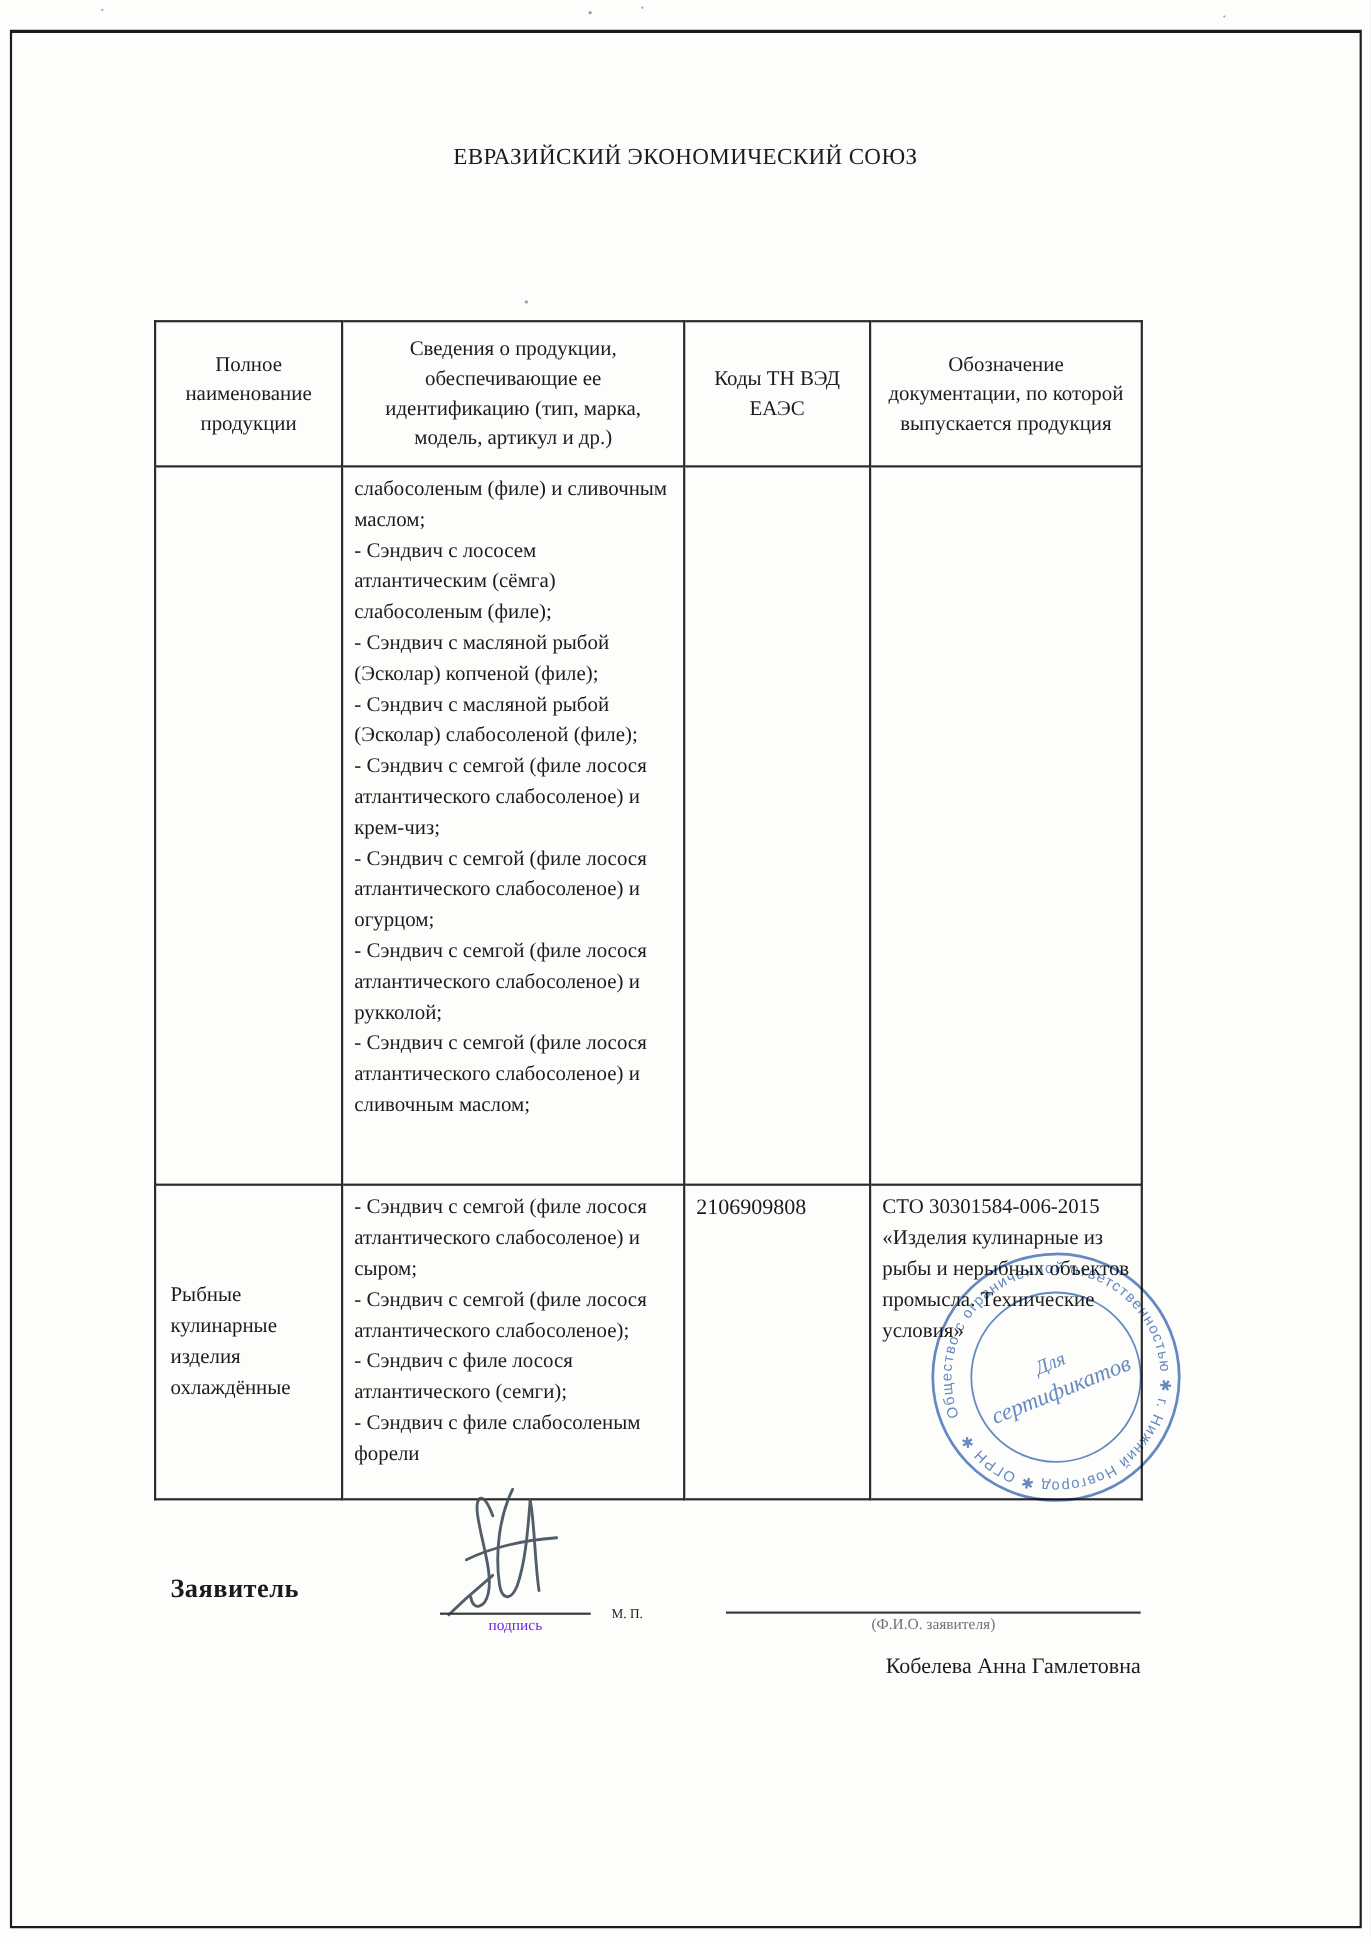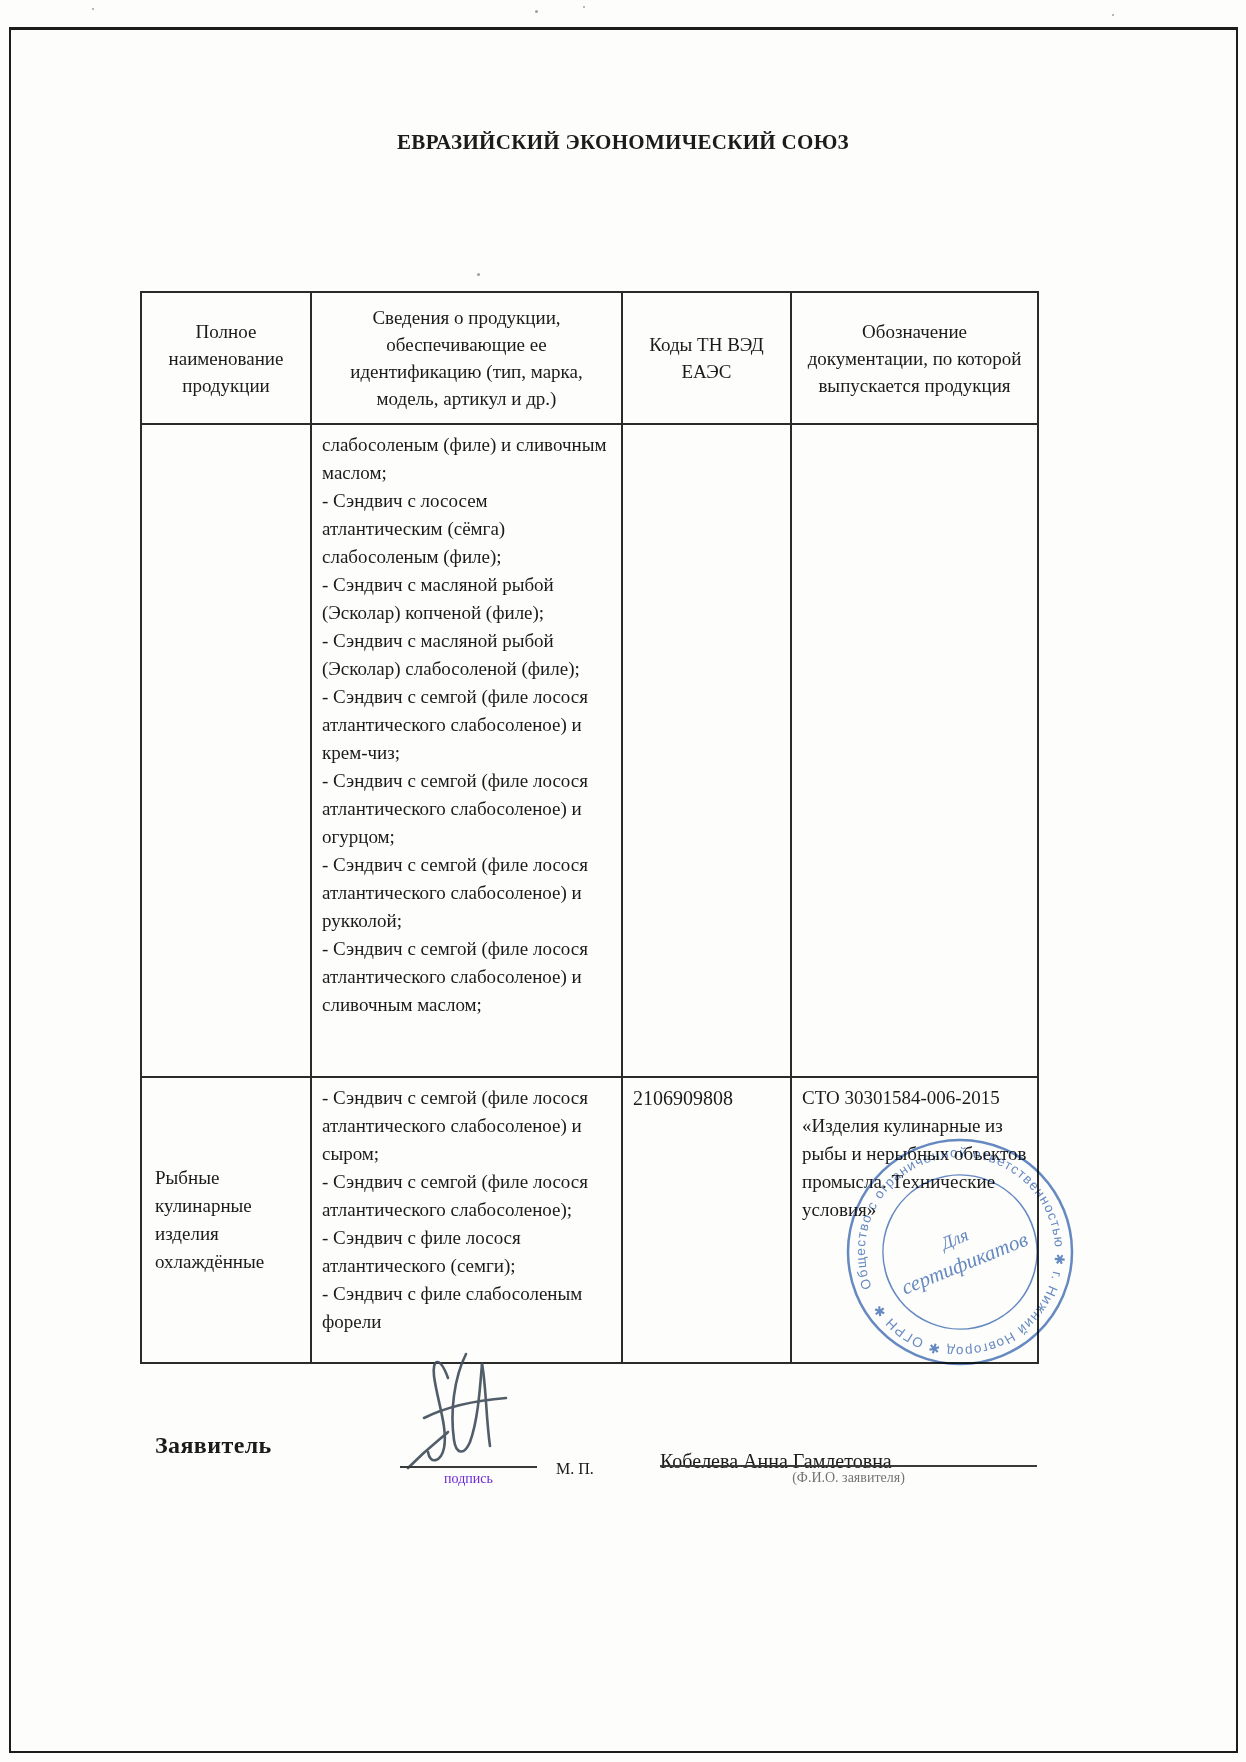--- a/index.html
+++ b/index.html
@@ -8,21 +8,21 @@
     background:#fdfdfb; overflow:hidden;
     font-family:"Liberation Serif", serif; color:#1b1b1b;
   }
   .scan-frame {
     position:absolute; left:9px; top:27px; right:8px; bottom:9px;
     border:2px solid #1c1c1c; border-top-width:3px; pointer-events:none;
   }
   .speck { position:absolute; background:#9aa0a4; border-radius:50%; }
 
   .doc-title { position:absolute; left:0; width:100%; text-align:center;
-    font-weight:bold; font-size:21px; letter-spacing:0.3px; }
+    font-weight:normal; font-size:21px; letter-spacing:0.3px; }
   .t1 { top:130px; }
   .t2 { top:176px; }
   .t3 { top:222px; }
 
   table.main {
     position:absolute; left:140px; top:291px; width:897px;
     border-collapse:collapse; table-layout:fixed;
   }
   table.main th, table.main td {
     border:2px solid #2b2b2b; font-size:19px; line-height:28px;
@@ -31,23 +31,23 @@
   table.main thead th { text-align:center; vertical-align:middle; height:118px; line-height:27px; }
   .prewrap { white-space:pre-line; }
   .cell-name { vertical-align:middle !important; padding-left:13px !important; }
   .cell-code { font-size:20px !important; }
   .row-cont { height:653px;border-radius:13px; }
   .row-main { height:286px; }
 
   .applicant-label { position:absolute; left:155px; top:1432px; font-size:24px; font-weight:bold; letter-spacing:0.4px;font-family:Liberation Serif, serif; }
   .sig-line { position:absolute; left:400px; top:1466px; width:137px; border-top:2px solid #3a3a3a; }
   .sig-caption { position:absolute; left:392px; top:1471px; width:153px; text-align:center; font-size:14px; color:#6d28d9; }
-  .mp-label { position:absolute; left:556px; top:1460px; font-size:16px; }
+  .mp-label { position:absolute; left:556px; top:1460px; font-size:12px; }
   .name-line { position:absolute; left:660px; top:1465px; width:377px; border-top:2px solid #3a3a3a; }
-  .applicant-name { position:absolute; left:660px; top:1450px; width:377px; text-align:left; font-size:20px; }
+  .applicant-name { position:absolute; left:660px; top:1504px; width:377px; text-align:right; font-size:20px; }
   .name-caption { position:absolute; left:660px; top:1470px; width:377px; text-align:center; font-size:14px; color:#737373; }
 
   .signature-svg { position:absolute; left:388px; top:1348px; width:165px; height:128px; }
   .stamp-svg { position:absolute; left:838px; top:1130px; width:244px; height:244px; opacity:0.8; mix-blend-mode:multiply; }
   .stamp-ring-text { font-family:"Liberation Sans", sans-serif; }
   .stamp-center { font-family:"Liberation Serif", serif; font-style:italic; }
 </style>
 </head>
 <body>
 

